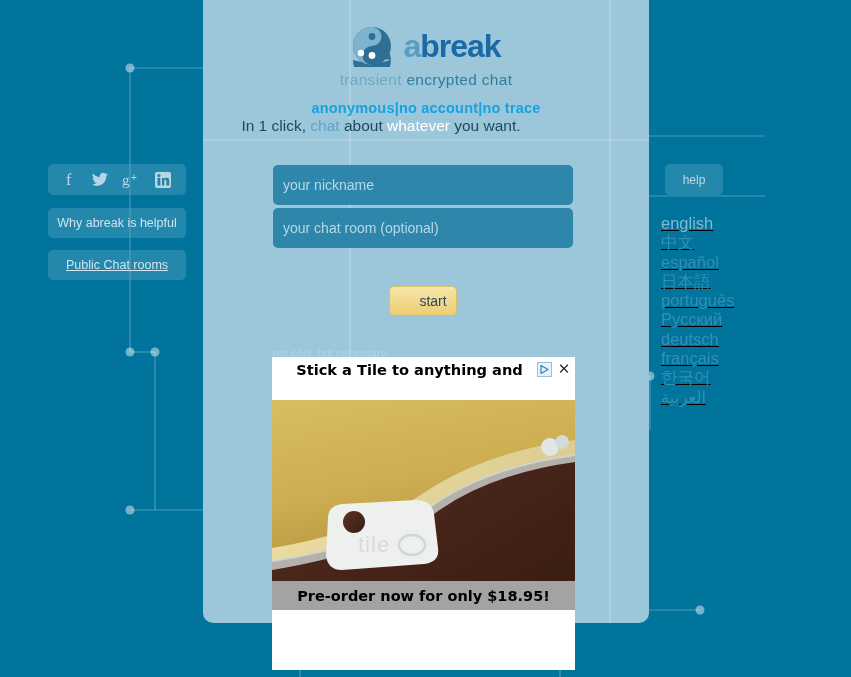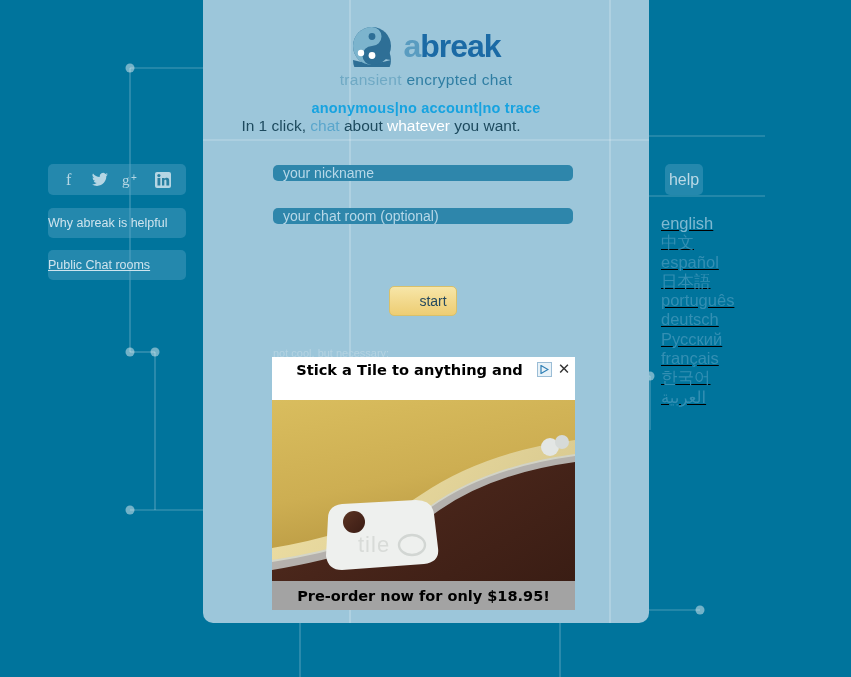--- a/index.html
+++ b/index.html
@@ -56,21 +56,21 @@
   .tagline1 .sep { color: #17a3e0; font-weight: bold; }
   .tagline2 {
     position: absolute; left: 203px; top: 117px; width: 356px;
     text-align: center; font-size: 15.5px; color: #1d4a5e;
   }
   .t-chat { color: #5aa6cc; }
   .t-whatever { color: #ffffff; }
 
   
   .field {
-    position: absolute; left: 273px; width: 300px; height: 16px;
+    position: absolute; left: 273px; width: 300px; height: 40px;
     background: #2e86ab;
     border: none; border-radius: 5px;
     color: #ffffff; font-size: 14px;
     font-family: "Liberation Sans", sans-serif;
     padding: 0 10px;
     outline: none;
   }
   .field::placeholder { color: #b7d8e8; opacity: 1; }
   #nickname { top: 165px; }
   #chatroom { top: 208px; }
@@ -87,21 +87,21 @@
   }
 
   .necessary {
     position: absolute; left: 273px; top: 347px;
     font-size: 11px; color: #b4d3e2;
   }
 
   
   .ad {
     position: absolute; left: 272px; top: 357px;
-    width: 303px; height: 253px;
+    width: 303px; height: 313px;
     background: #ffffff;
     overflow: hidden;
   }
   .ad-head {
     height: 43px; padding: 3px 38px 0 10px;
     font-family: "DejaVu Sans", sans-serif;
     font-weight: bold; font-size: 14.6px; line-height: 19px;
     color: #000; text-align: center;
   }
   .ad-badges {
@@ -128,38 +128,38 @@
     font-family: "DejaVu Sans", sans-serif;
     font-weight: bold; font-size: 14.5px; color: #000;
     background:#a3a3a3;
   }
 
   
   .side-btn {
     position: absolute; left: 48px; width: 138px; height: 30px;
     background: rgba(86,165,197,0.42);
     border-radius: 5px;
-    display: flex; align-items: center; 
+    display: flex; align-items: center; justify-content: center;
     color: #cfe4ee; font-size: 12.5px;
     cursor: pointer;
   }
   #social-bar {
     top: 164px; height: 31px;
     justify-content: space-around; padding: 0 8px;
   }
   .soc { color: #cfe4ee; opacity: .85; cursor: pointer; display:flex; }
   #btn-why { top: 208px; }
   #btn-public { top: 250px; text-decoration: underline; }
 
   
   #help-btn {
-    position: absolute; left: 665px; top: 164px; width: 38px; height: 31px;
+    position: absolute; left: 665px; top: 164px; width: 58px; height: 31px;
     background: rgba(86,165,197,0.42); border-radius: 5px;
     display: flex; align-items: center; justify-content: center;
-    color: #bcd9e6; font-size: 16px; cursor: pointer;
+    color: #bcd9e6; font-size: 12px; cursor: pointer;
   }
   #lang-list {
     position: absolute; left: 661px; top: 214px; width: 120px; text-decoration: underline;
   }
   .lang {
     font-size: 16.5px; line-height: 19.3px;
     color: #338fb3; cursor: pointer; white-space: nowrap;
   }
   .lang.active { color: #7fb9d1; }
 </style>
@@ -339,20 +339,20 @@
 
   <div id="help-btn">
     <span>help</span>
   </div>
   <div id="lang-list">
     <div class="lang active">english</div>
     <div class="lang">中文</div>
     <div class="lang">español</div>
     <div class="lang">日本語</div>
     <div class="lang">português</div>
+    <div class="lang">Русский</div>
     <div class="lang">deutsch</div>
-    <div class="lang">Русский</div>
     <div class="lang">français</div>
     <div class="lang">한국어</div>
     <div class="lang">العربية</div>
   </div>
 
 </div>
 
 </body></html>

